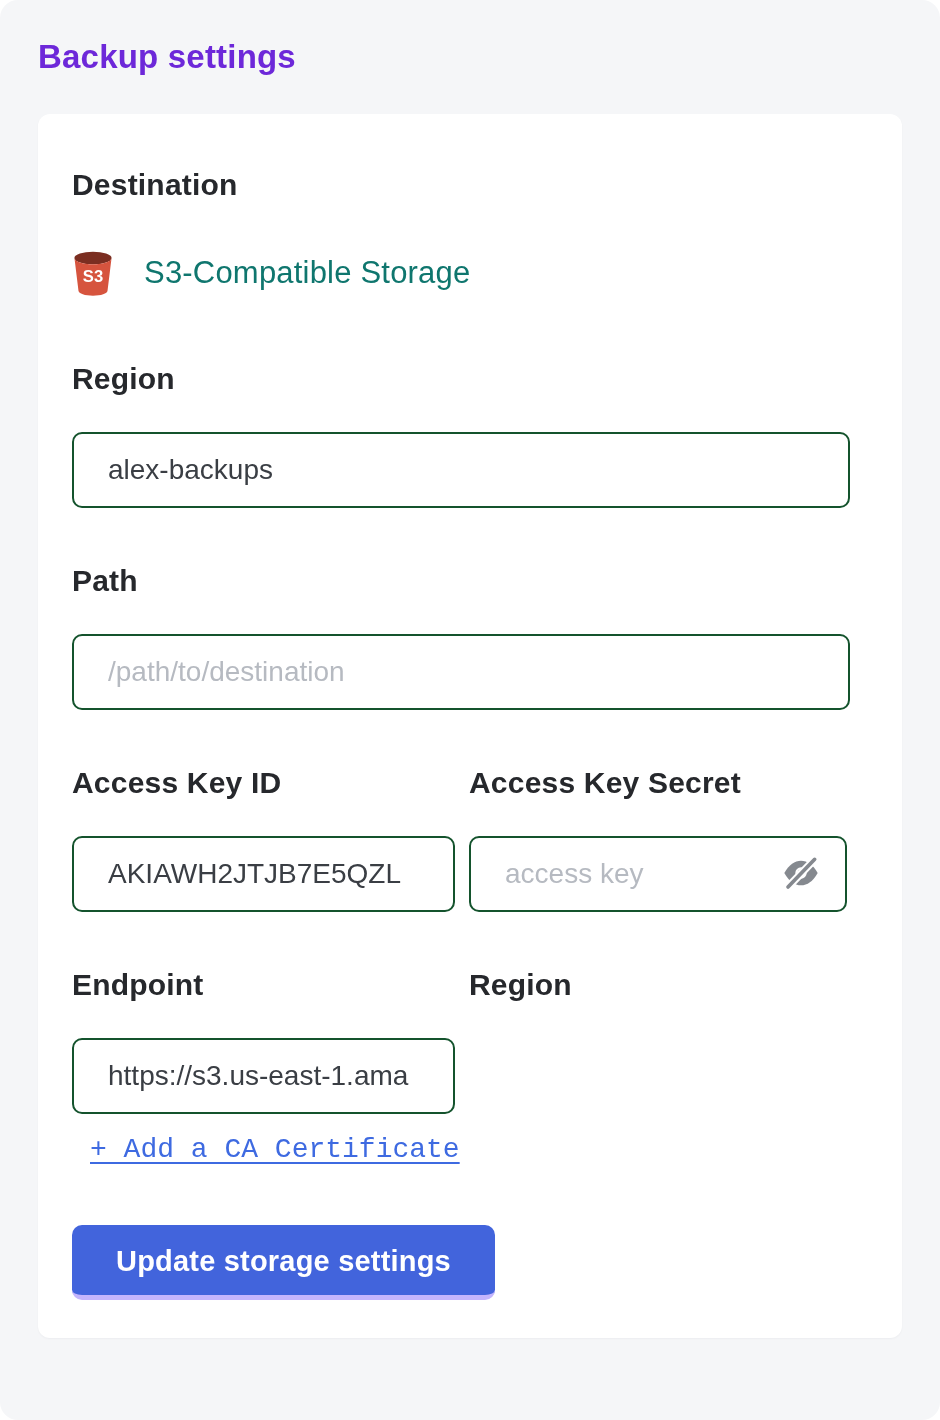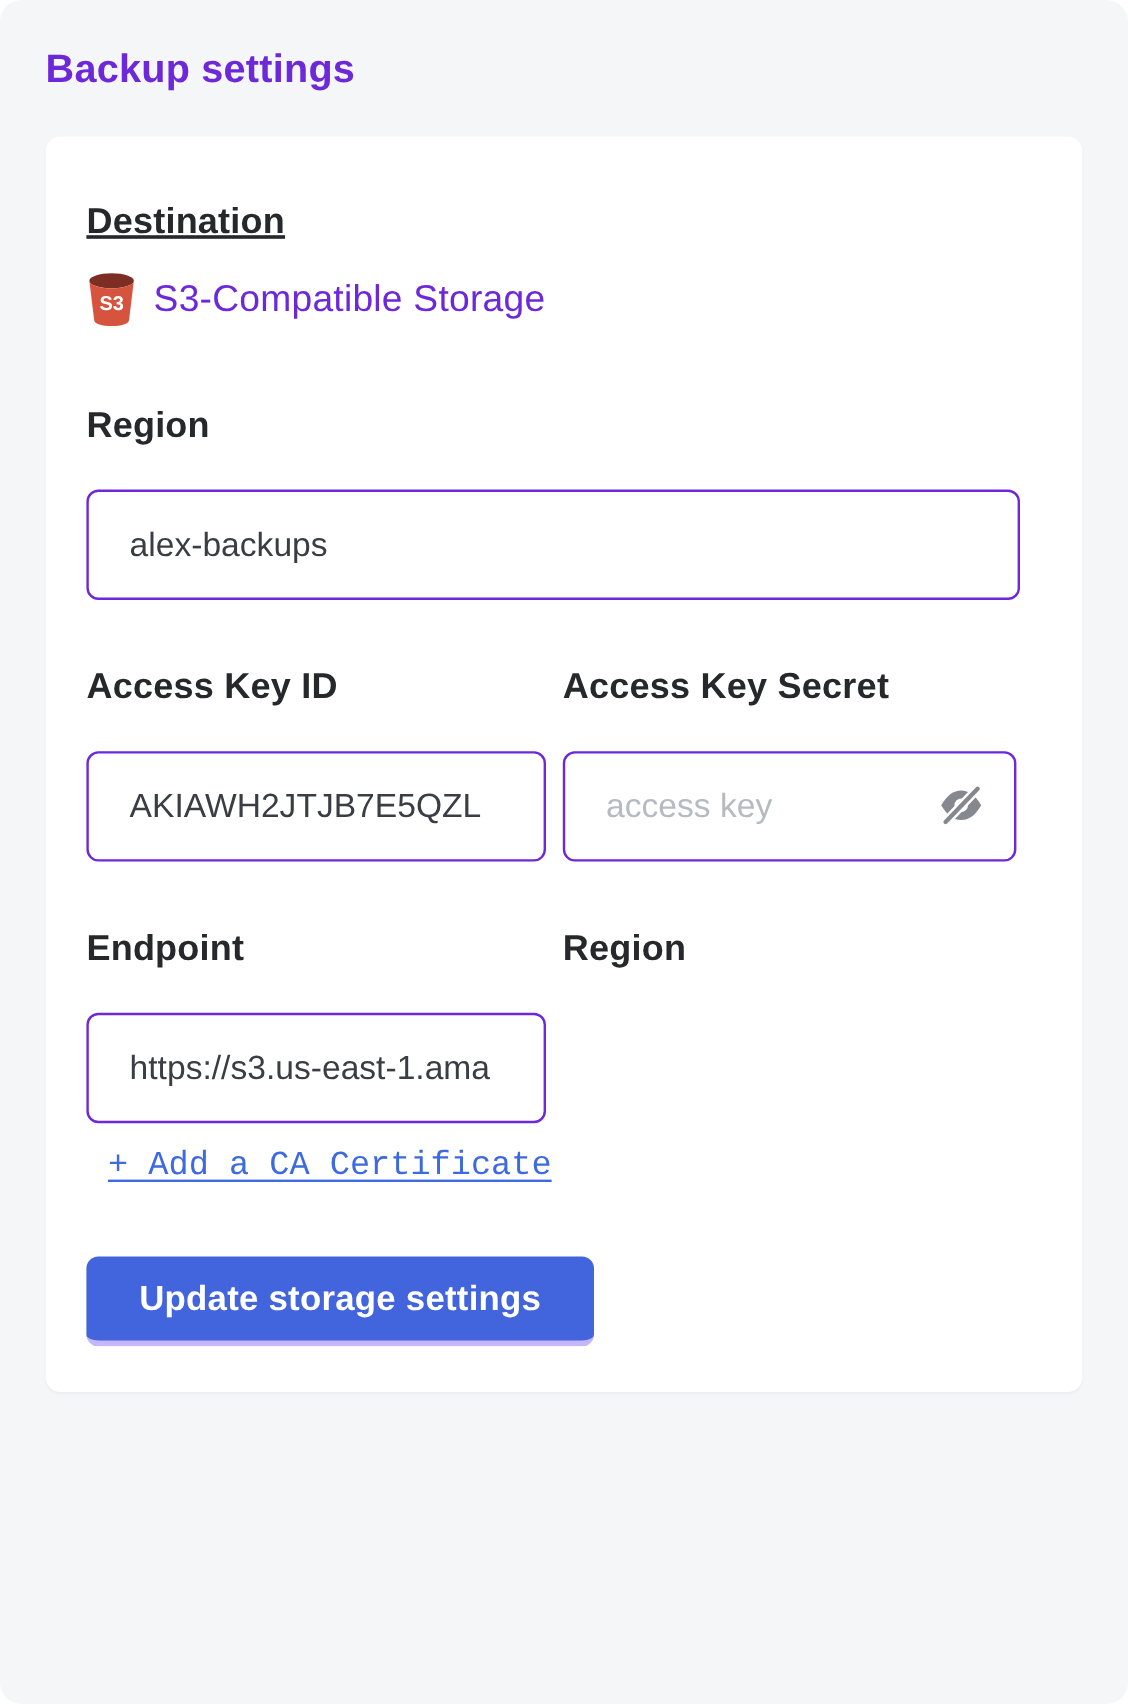--- a/index.html
+++ b/index.html
@@ -31,43 +31,44 @@
 
   .section-label {
     display: block;
     font-size: 30px;
     font-weight: bold;
     color: #26282c;
     letter-spacing: 0.2px;
   }
 
   
-  .dest-label { margin-bottom: 24px; text-decoration: underline; }
+  .dest-label { margin-bottom: 48px; }
   .dest-row {
     display: flex;
     align-items: center;
     gap: 14px;
     margin-bottom: 66px;
   }
   .s3-icon { width: 42px; height: 46px; flex: 0 0 auto; }
   .dest-value {
     font-size: 31px;
-    color: #6d28d9;
-    letter-spacing: 0.2px;
+    color: #0f766e;
+    letter-spacing: 0.2px;
+    margin-left: 16px;
   }
 
   
   .field-group { margin-bottom: 56px; }
   .field-group .section-label { margin-bottom: 36px; }
 
   .text-input {
     display: block;
     width: 100%;
-    height: 92px;
-    border: 2px solid #6d28d9;
+    height: 76px;
+    border: 2px solid #14532d;
     border-radius: 10px;
     background: #ffffff;
     padding: 0 34px;
     font-size: 28px;
     font-family: "Liberation Sans", "DejaVu Sans", sans-serif;
     color: #3a3e44;
     outline: none;
     white-space: nowrap;
     overflow: hidden;
   }
@@ -144,20 +145,24 @@
         </svg>
       </span>
       <span class="dest-value">S3-Compatible Storage</span>
     </div>
 
     <div class="field-group">
       <label class="section-label">Region</label>
       <input type="text" class="text-input" value="alex-backups" style="">
     </div>
 
+    <div class="field-group">
+      <label class="section-label">Path</label>
+      <input type="text" class="text-input" placeholder="/path/to/destination" style="">
+    </div>
 
     <div class="field-group two-col">
       <div class="col-a">
         <label class="section-label">Access Key ID</label>
         <input type="text" class="text-input" value="AKIAWH2JTJB7E5QZL" style="">
       </div>
       <div class="col-b">
         <label class="section-label">Access Key Secret</label>
         <div class="input-wrap">
           <input type="text" class="text-input with-icon" placeholder="access key" style="">

